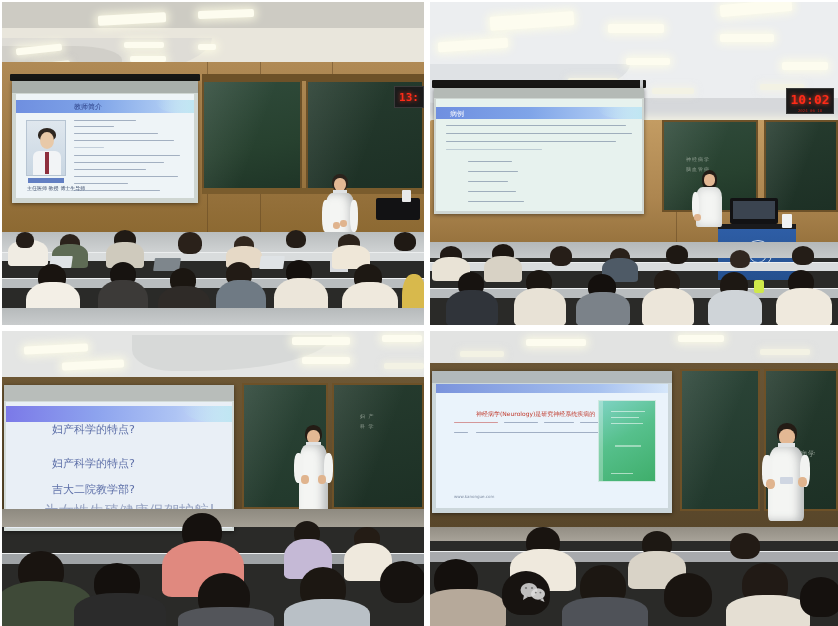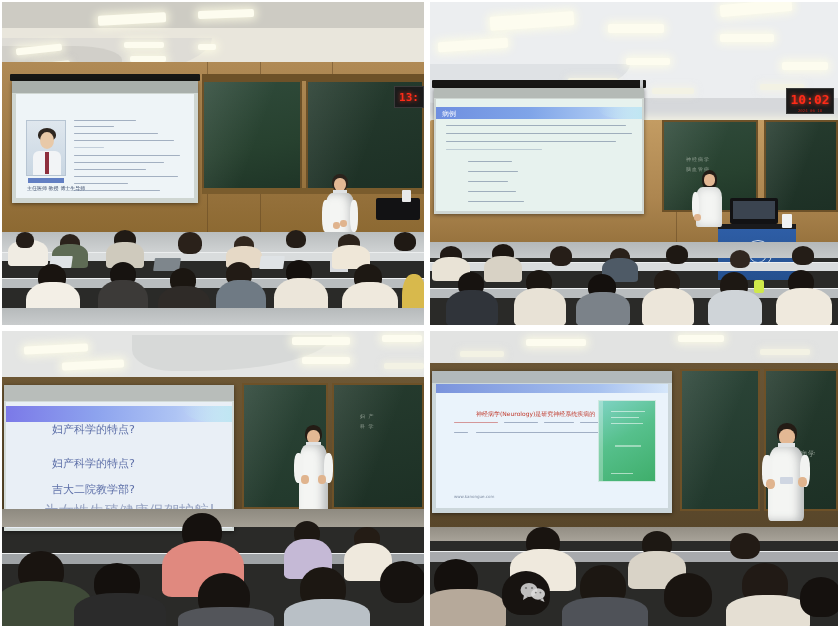--- a/index.html
+++ b/index.html
@@ -159,20 +159,24 @@
     <div style="position:absolute;left:200px;top:186px;width:222px;height:6px;background:#7a5c2d;"></div>
 
     <div class="clockbox" style="left:392px;top:84px;width:30px;height:22px;">
       <span class="clock-dig" style="font-size:11px;">13:</span>
     </div>
 
     <div class="screencase" style="left:8px;top:72px;width:190px;height:7px;"></div>
     <div class="screen" style="left:10px;top:79px;width:186px;height:122px;">
       <div class="screen-top" style="height:12px;"></div>
       <div class="slide" style="left:4px;top:13px;width:178px;height:104px;">
+        <div class="slide-band" style="top:6px;height:13px;">
+          <div class="band-swoosh"></div>
+          <div class="band-title" style="left:58px;top:2px;font-size:7px;">教师简介</div>
+        </div>
 
         <div class="headshot" style="left:10px;top:26px;width:40px;height:56px;">
           <div class="hs-body" style="left:6px;top:30px;width:28px;height:26px;"></div>
           <div class="hs-tie" style="left:18px;top:31px;width:4px;height:22px;"></div>
           <div class="hs-hair" style="left:11px;top:7px;width:18px;height:13px;"></div>
           <div class="hs-face" style="left:13px;top:11px;width:14px;height:17px;"></div>
         </div>
         <div class="hs-name" style="left:12px;top:84px;width:36px;height:5px;opacity:.8;"></div>
         <div class="cn" style="left:11px;top:91px;font-size:5px;color:#3c4c6b;">主任医师 教授 博士生导师</div>
 
@@ -282,21 +286,21 @@
       <span class="clock-sub" style="font-size:4px;">2024 06 18</span>
     </div>
 
     <div class="screencase" style="left:2px;top:78px;width:214px;height:8px;"></div>
     <div style="position:absolute;left:210px;top:78px;width:3px;height:34px;background:#c9ccce;"></div>
     <div class="screen" style="left:4px;top:86px;width:210px;height:126px;">
       <div class="screen-top" style="height:10px;background:#b4bab6;"></div>
       <div class="slide" style="left:2px;top:11px;width:206px;height:112px;background:#e7f2ee;">
         <div class="slide-band" style="top:8px;height:12px;">
           <div class="band-swoosh"></div>
-          <div class="band-title" style="left:6px;top:2px;font-size:7px;color:#ffffff;">病例</div>
+          <div class="band-title" style="left:14px;top:2px;font-size:7px;color:#ffffff;">病例</div>
         </div>
         <div class="slide-body" style="left:10px;top:26px;width:190px;">
           <div class="ln" style="left:0;top:0;width:180px;"></div>
           <div class="ln" style="left:0;top:8px;width:186px;"></div>
           <div class="ln" style="left:0;top:16px;width:170px;"></div>
           <div class="ln faint" style="left:0;top:24px;width:96px;"></div>
           <div class="ln" style="left:22px;top:36px;width:44px;"></div>
           <div class="ln" style="left:22px;top:46px;width:50px;"></div>
           <div class="ln" style="left:22px;top:56px;width:40px;"></div>
           <div class="ln" style="left:22px;top:66px;width:48px;"></div>

